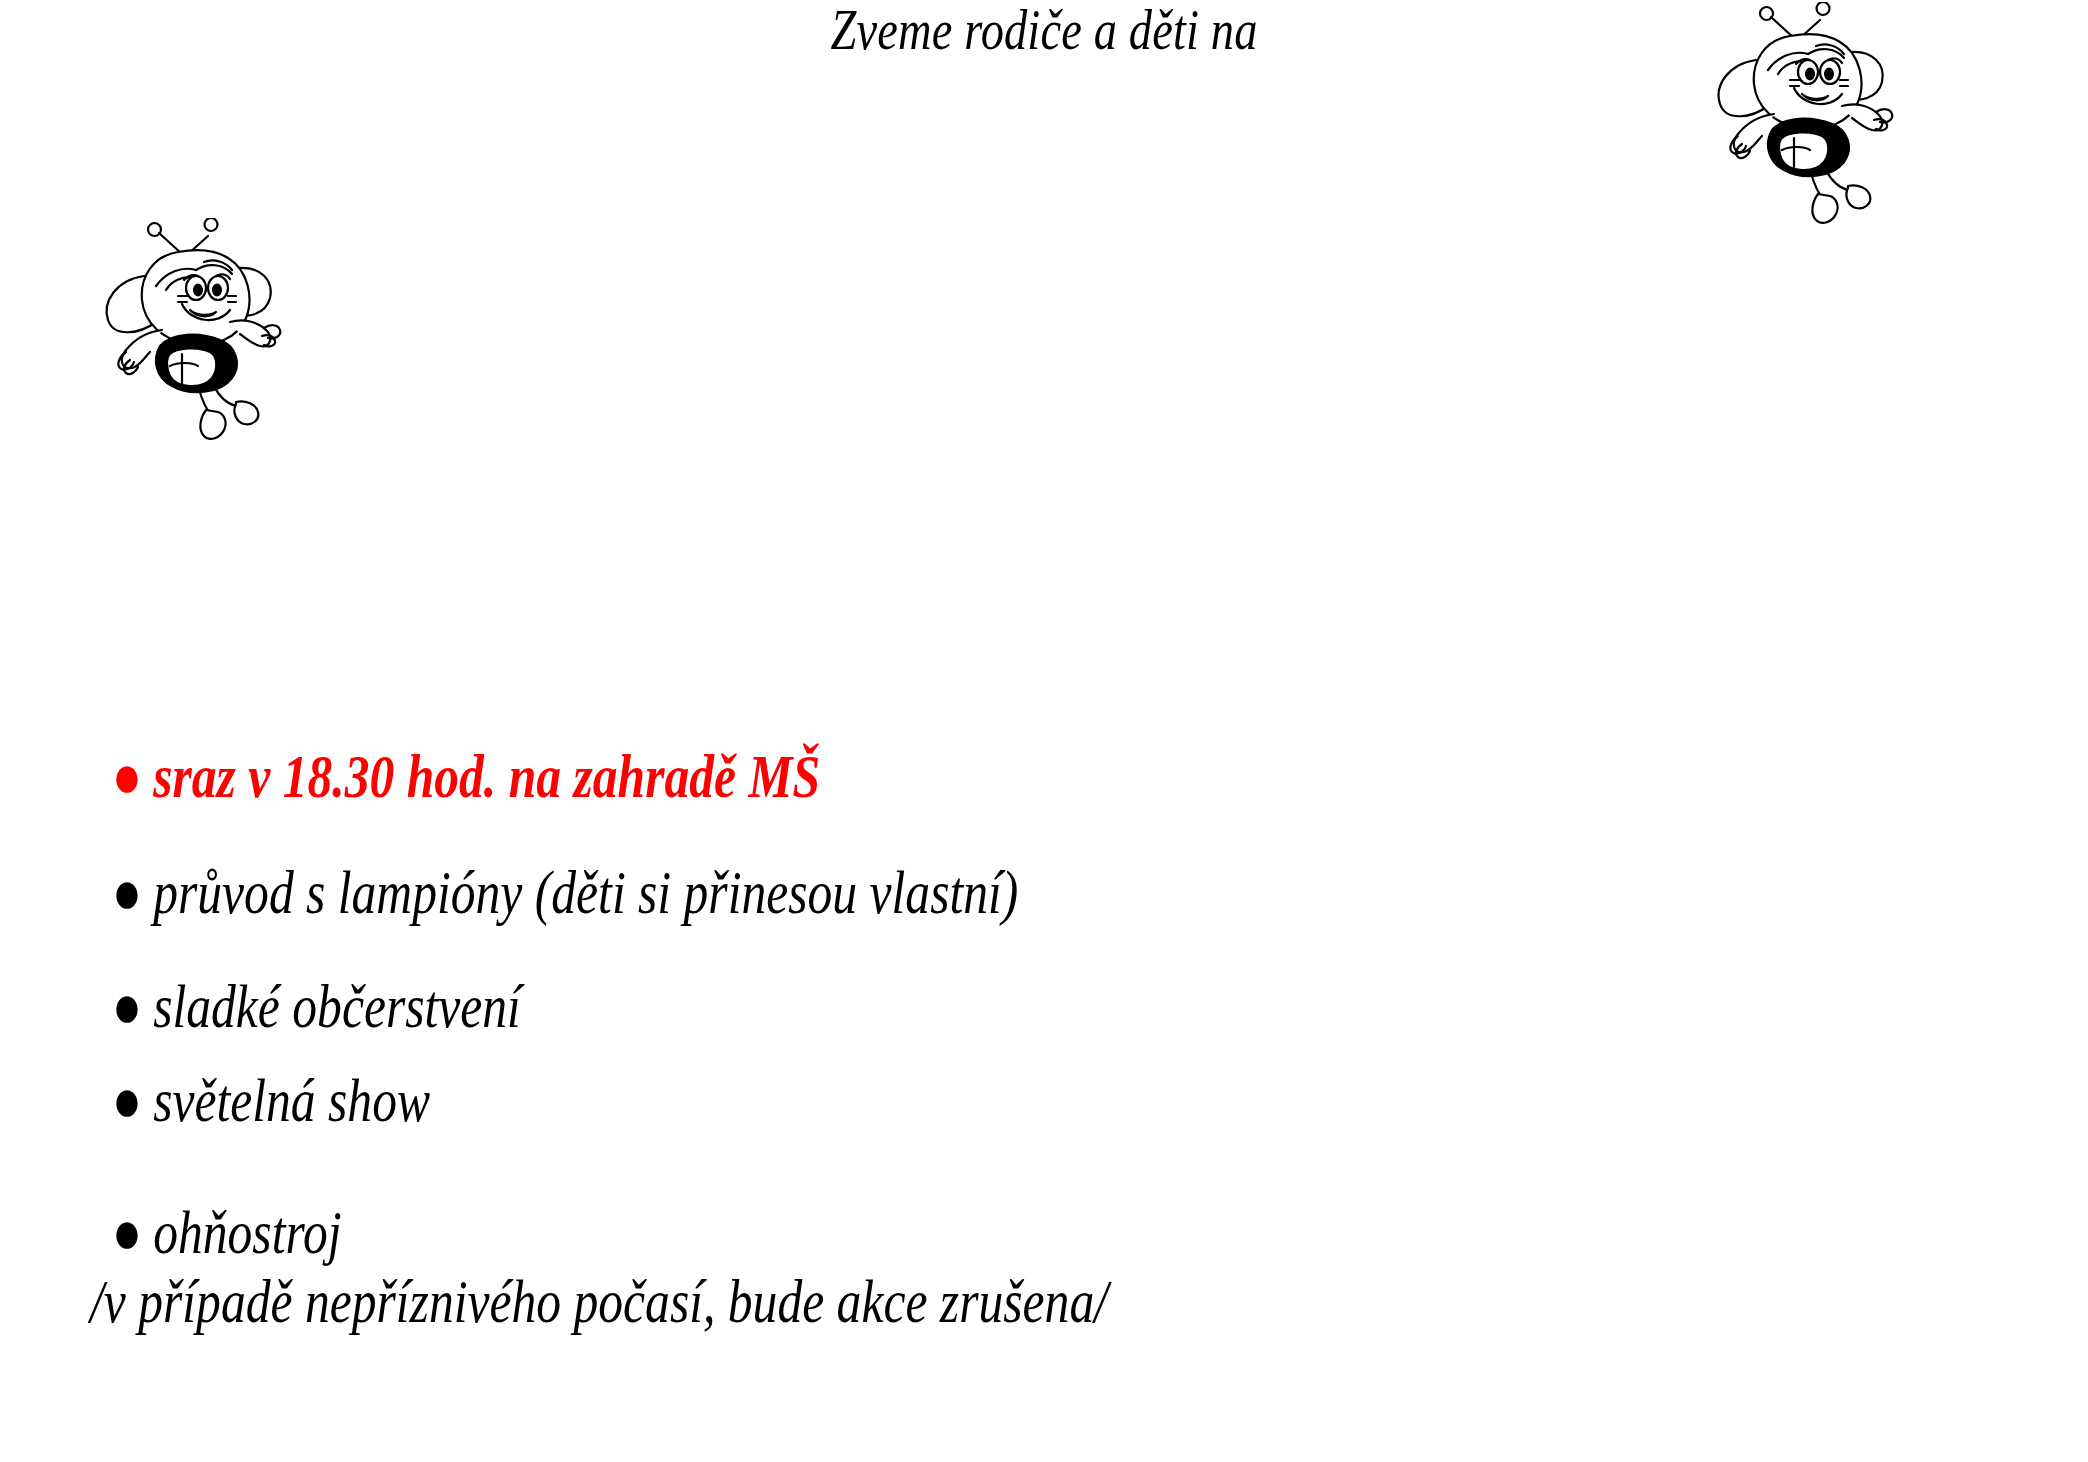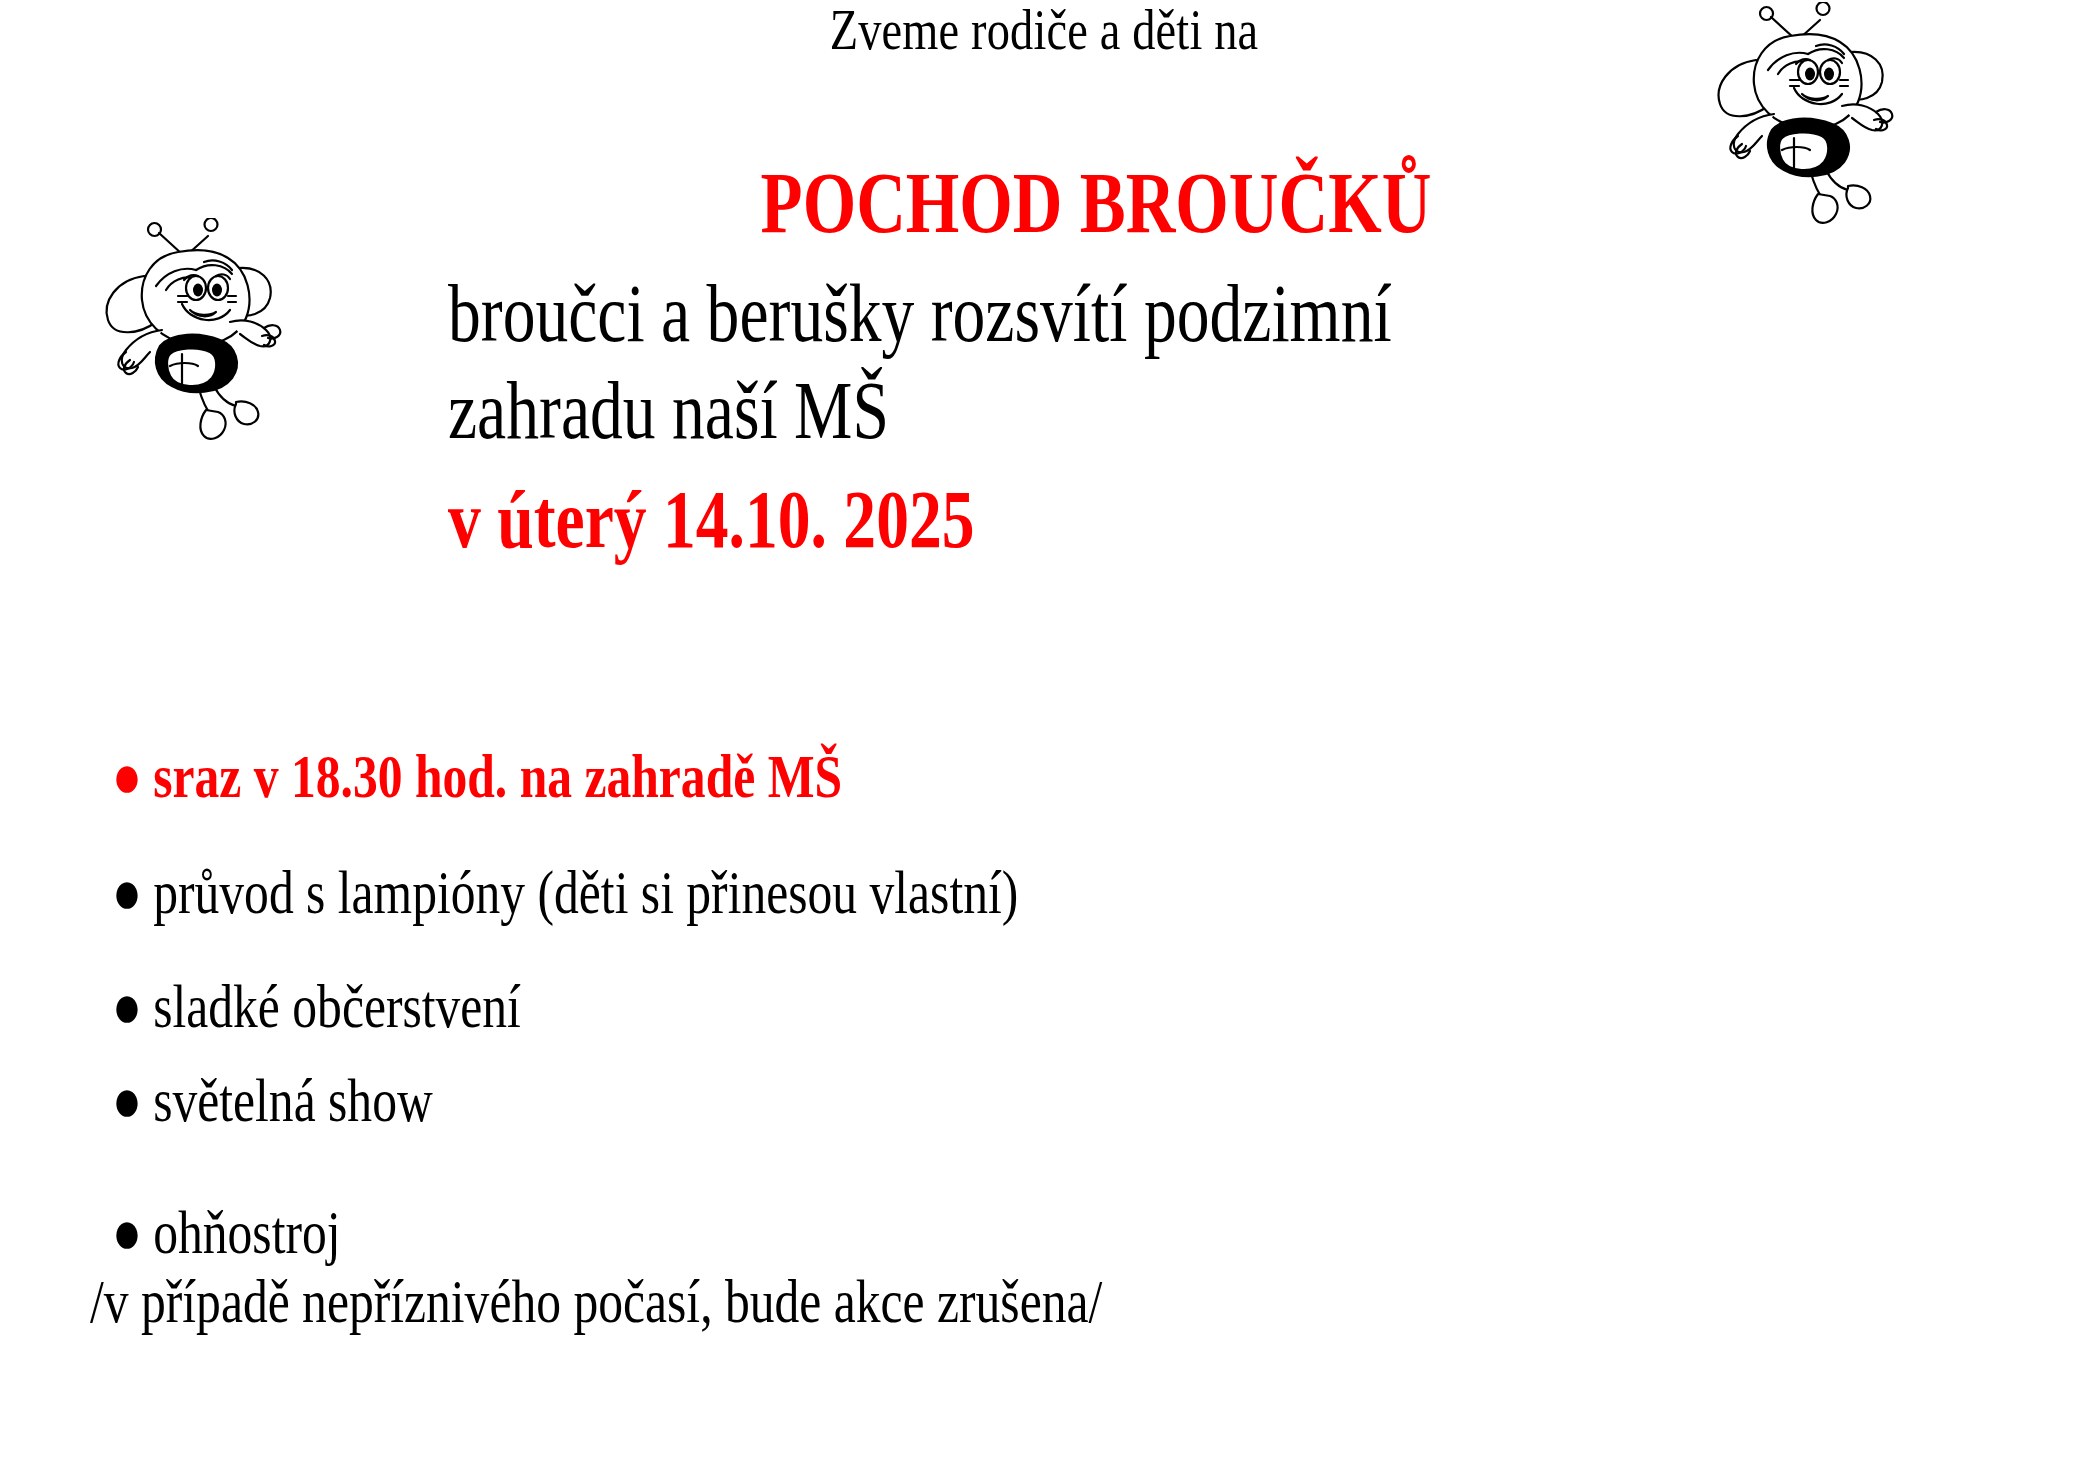--- a/index.html
+++ b/index.html
@@ -14,20 +14,21 @@
     font-family: "Liberation Serif", "DejaVu Serif", serif;
     color: #000000;
     position: relative;
   }
 
   .poster {
     position: relative;
     width: 2088px;
     height: 1462px;
     background: #ffffff;
+    font-style: italic;
   }
 
   
   .bee {
     position: absolute;
   }
   .bee svg { display: block; }
   .bee-right { left: 1690px; top: 2px; width: 290px; height: 230px; }
   .bee-left  { left: 78px;  top: 218px; width: 290px; height: 230px; }
 
@@ -226,31 +227,20 @@
         <path d="M120 168 C124 182 128 192 134 198"></path>
         <path d="M136 168 C142 180 150 186 158 188"></path>
         <path d="M128 192 C122 200 120 212 126 218 C132 224 142 220 146 212 C150 204 146 196 140 194 Z" fill="#fff"></path>
         <path d="M158 184 C168 182 178 186 180 194 C182 202 174 208 166 206 C158 204 154 194 158 186 Z" fill="#fff"></path>
       </g>
     </svg>
   </div>
 
   <div class="invite-line">Zveme rodiče a děti na</div>
 
-  <div class="headline-block">
-
-    <div class="title-main">POCHOD BROUČKŮ</div>
-
-    <div class="title-sub">
-      <span class="sub-row">broučci a berušky rozsvítí podzimní</span>
-      <span class="sub-row">zahradu naší MŠ</span>
-    </div>
-
-    <div class="date-line">v úterý  14.10. 2025</div>
-  </div>
 
   <div class="bullets">
 
     <div class="bullet-row b-0">
       <span class="dot">●</span><span>sraz v 18.30 hod. na zahradě MŠ</span>
     </div>
 
     <div class="bullet-row b-1">
       <span class="dot">●</span><span>průvod s lampióny (děti si přinesou vlastní)</span>
     </div>

